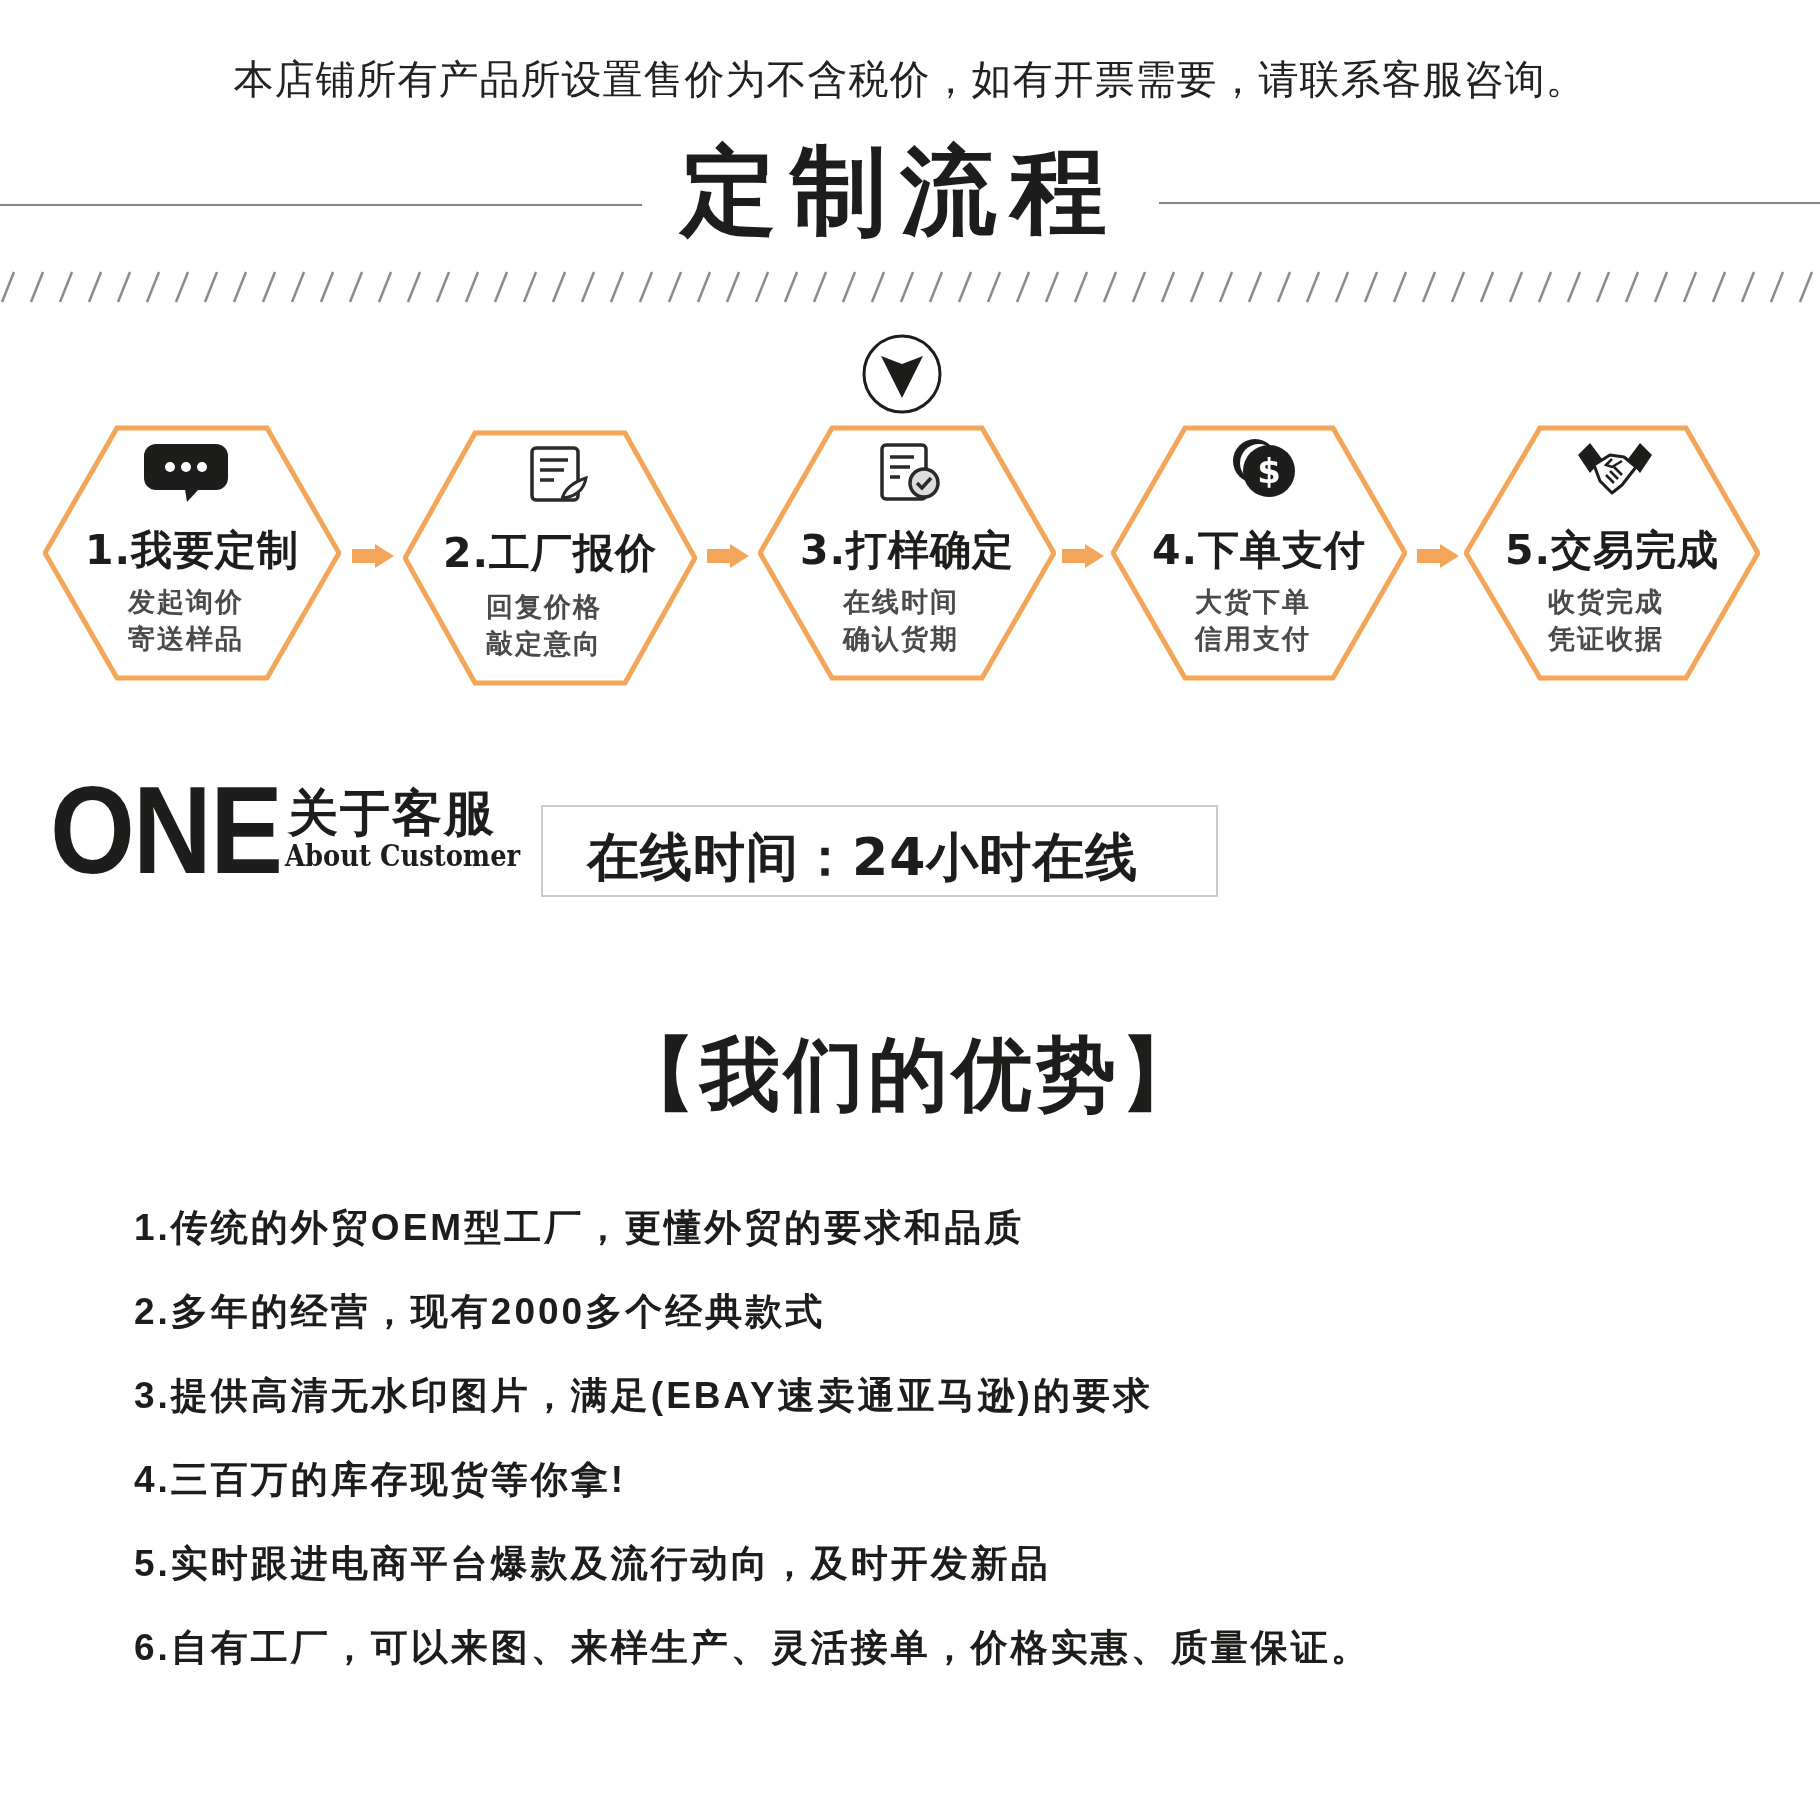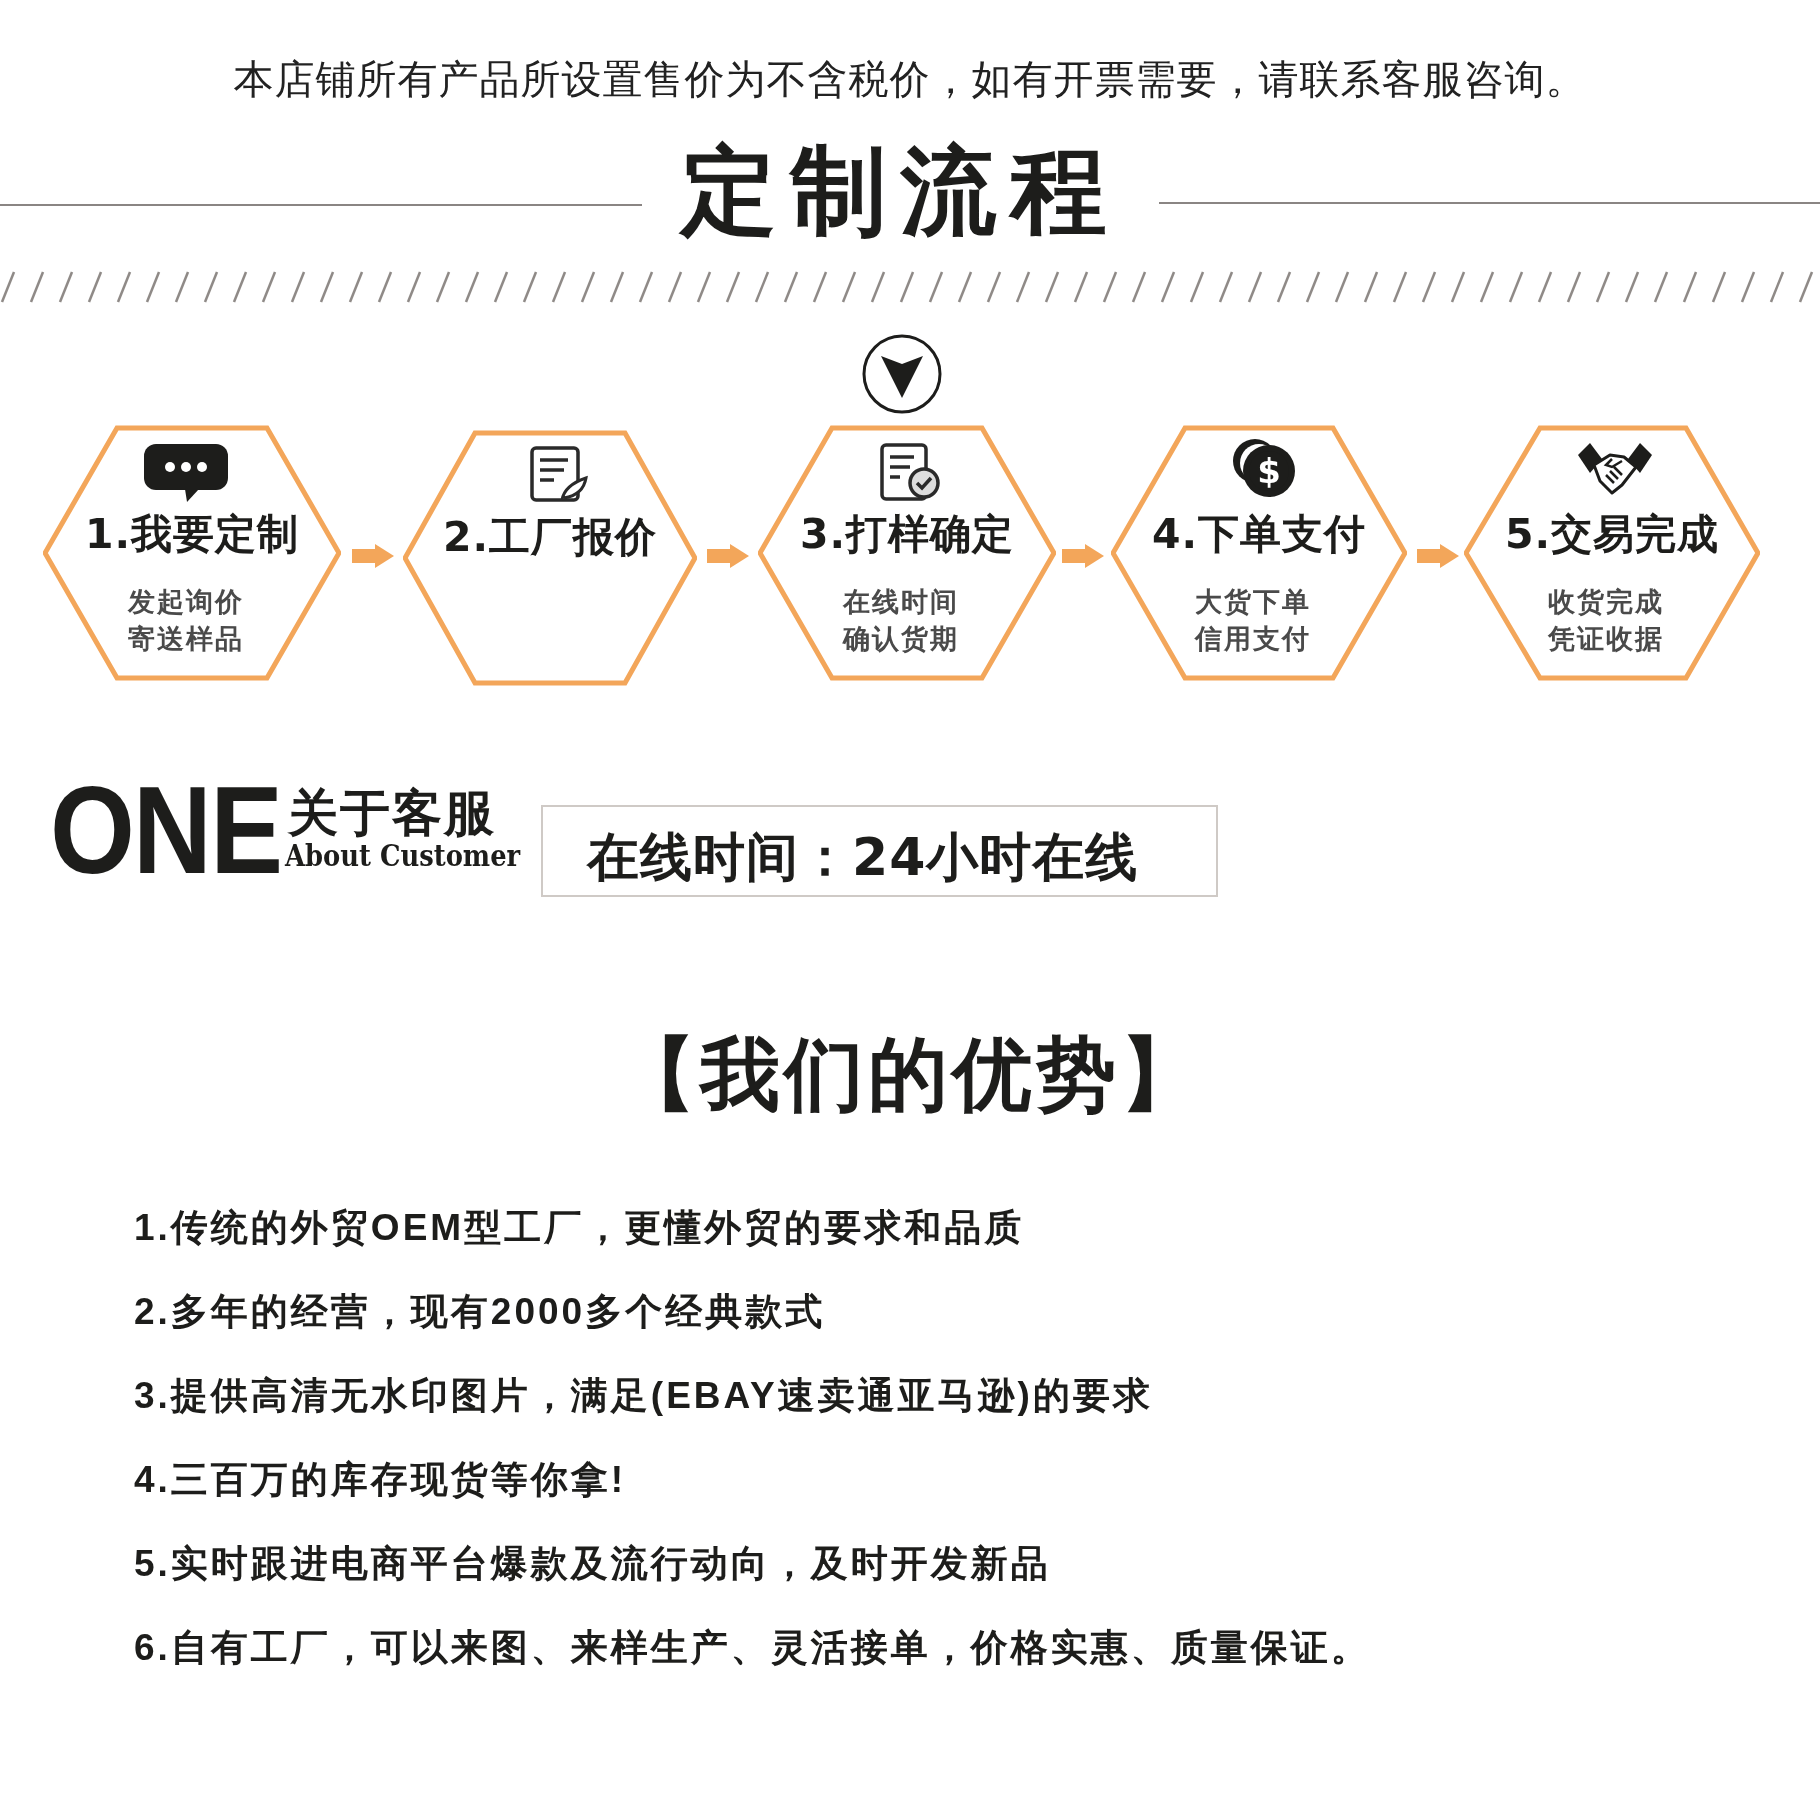--- a/index.html
+++ b/index.html
@@ -11,21 +11,21 @@
   .title-line { height: 2px; background: #8a8583; top: 204px; }
   .title { left: 642px; width: 517px; top: 128px; text-align: center;
            font-family: Liberation Mono, monospace; font-weight: bold;
            font-size: 96px; letter-spacing: 14px; color: #1d1d1b; white-space: nowrap; }
   .slashes { left: 0; top: 270px; width: 1820px; height: 34px; }
   .down-badge { left: 862px; top: 334px; width: 80px; height: 80px; }
   .hex { position: absolute; }
   .hex svg.frame { position: absolute; left: 0; top: 0; }
   .step-icon { position: absolute; }
   .step-title { position: absolute; left: 0; right: 0; text-align: center; font-weight: bold;
-                font-size: 41px; color: #1d1d1b; white-space: nowrap; letter-spacing: 1px; }
+                font-size: 41px; color: #1d1d1b; white-space: nowrap; letter-spacing: 1px; margin-top: 16px; }
   .step-sub { position: absolute; left: 0; right: 12px; text-align: center; font-weight: bold;
               font-size: 27px; color: #4a4a4a; line-height: 37px; letter-spacing: 2px; }
   .flow-arrow { position: absolute; width: 42px; height: 24px; }
   .one { left: 50px; top: 768px; font-family: "Liberation Sans", sans-serif; font-size: 124px;
          font-weight: bold; letter-spacing: -2px; color: #1d1d1b; line-height: 124px; transform: scaleX(0.88); transform-origin: left; }
   .cs-cn { left: 288px; top: 780px; font-size: 50px; font-weight: bold; letter-spacing: 2px; color: #1d1d1b; white-space: nowrap; }
   .cs-en { left: 285px; top: 838px; font-family: "DejaVu Serif", "Liberation Serif", serif; font-weight: bold;
            font-size: 30px; color: #1d1d1b; white-space: nowrap; transform: scaleX(0.86); transform-origin: left; }
   .online-box { left: 541px; top: 785px; width: 673px; height: 88px; border: 2px solid #cfcac6; box-sizing: content-box; margin-top: 20px; }
   .online-text { position: absolute; left: 44px; top: 16px; font-size: 52px; font-weight: bold; white-space: nowrap;
@@ -148,20 +148,24 @@
       <polygon points="2,128 72,3 222,3 292,128 222,253 72,253" fill="#fff" stroke="#F3A65A" stroke-width="5"></polygon>
     </svg>
     <svg class="step-icon" style="left:127px;top:16px;" width="58" height="56" viewBox="0 0 58 56">
       <rect x="2" y="2" width="46" height="52" rx="4" fill="none" stroke="#2a2a2a" stroke-width="3.5"></rect>
       <line x1="10" y1="14" x2="38" y2="14" stroke="#2a2a2a" stroke-width="3.5"></line>
       <line x1="10" y1="24" x2="34" y2="24" stroke="#2a2a2a" stroke-width="3.5"></line>
       <line x1="10" y1="34" x2="24" y2="34" stroke="#2a2a2a" stroke-width="3.5"></line>
       <path d="M32 54 C34 42 44 36 56 32 C54 44 46 50 34 52" fill="#fff" stroke="#2a2a2a" stroke-width="3"></path>
     </svg>
     <div class="step-title" style="top:80px;">2.工厂报价</div>
+    <div class="step-sub" style="top:158px;">
+      <div>回复价格</div>
+      <div>敲定意向</div>
+    </div>
   </div>
 
   <svg class="flow-arrow" style="left:707px;top:544px;" viewBox="0 0 42 24">
     <rect x="0" y="5" width="24" height="14" fill="#F3A65A"></rect>
       <path d="M23 0 L42 12 L23 24 Z" fill="#F3A65A"></path>
   </svg>
 
   <div class="hex" style="left:758px;top:425px;width:298px;height:256px;">
     <svg class="frame" width="298" height="256" viewBox="0 0 298 256">
       <polygon points="2,128 74,3 224,3 296,128 224,253 74,253" fill="#fff" stroke="#F3A65A" stroke-width="5"></polygon>

